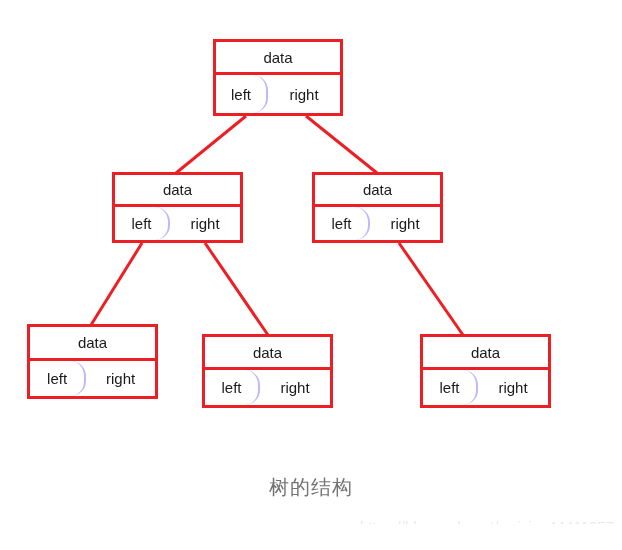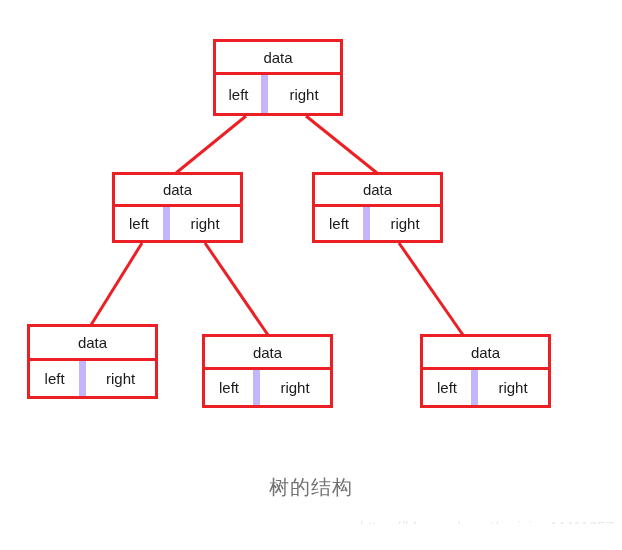--- a/index.html
+++ b/index.html
@@ -56,21 +56,22 @@
     box-sizing: border-box;
     display: flex;
     align-items: center;
     justify-content: center;
     color: #1a1a1a;
     font-size: 15px;
     line-height: 1;
     background: #ffffff;
   }
   .cell-left {
-    border-right: 7px solid #c4b5fd;
+    border-right: 2px solid #c4b5fd;
+    border-radius: 15px;
   }
   .caption {
     position: absolute;
     left: 0;
     right: 0;
     top: 474px;
     text-align: center;
     font-size: 20px;
     color: #737373;
     font-family: "DejaVu Sans", "Liberation Sans", sans-serif;

